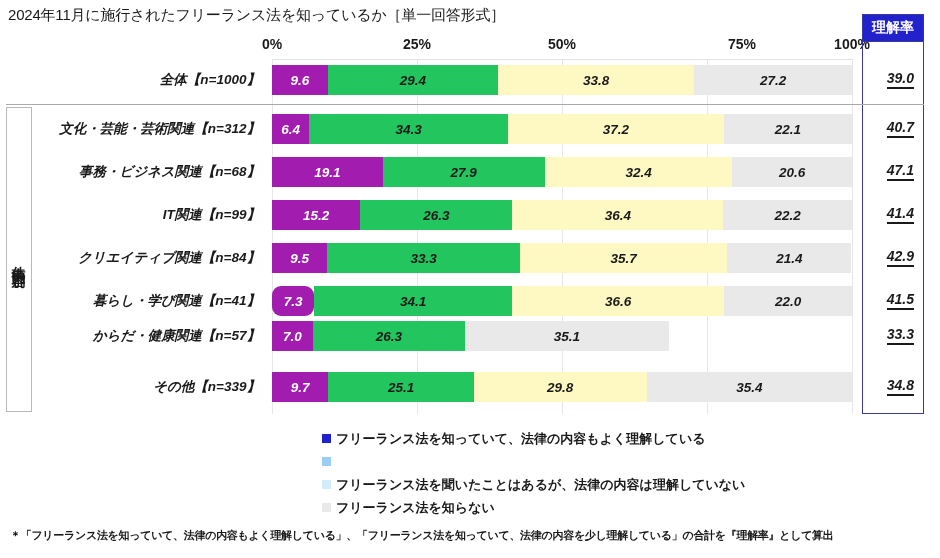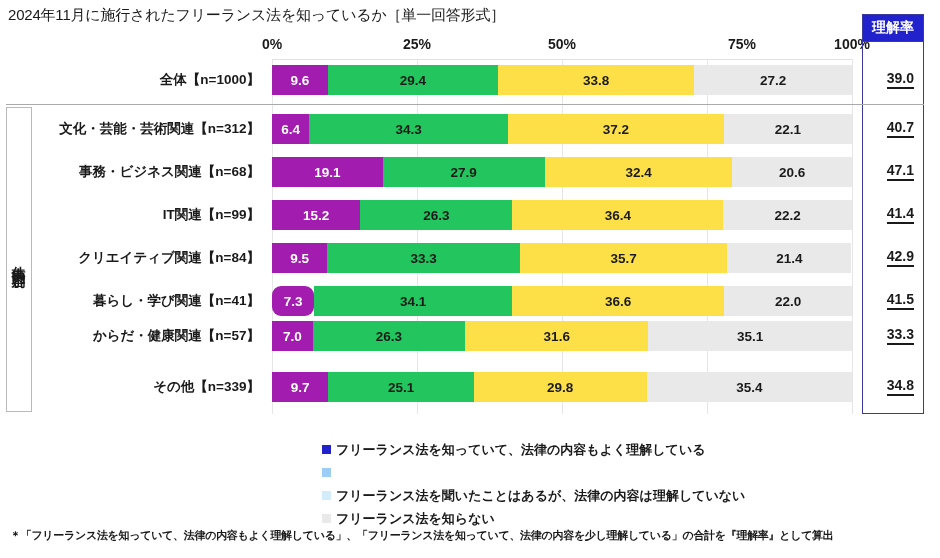--- a/index.html
+++ b/index.html
@@ -95,20 +95,21 @@
     letter-spacing: 2px;
     line-height: 1;
   }
 
   
   .row {
     position: absolute;
     left: 0;
     width: 940px;
     height: 36px;
+    font-style: italic;
   }
   .row-label {
     position: absolute;
     right: 0;
     width: 232px;
     top: 0;
     height: 36px;
     line-height: 36px;
     text-align: right;
     font-size: 13.5px;
@@ -132,21 +133,21 @@
     align-items: center;
     justify-content: center;
     font-size: 13.5px;
     font-weight: bold;
     box-sizing: border-box;
     overflow: hidden;
     white-space: nowrap;
   }
   .seg.s1 { background: #a21caf; color: #ffffff; }
   .seg.s2 { background: #22c55e; color: #1a1a1a; }
-  .seg.s3 { background: #fde047; color: #1a1a1a; }
+  .seg.s3 { background: #fef9c3; color: #1a1a1a; }
   .seg.s4 { background: #e9e9e9; color: #1a1a1a; }
 
   .rate-cell {
     position: absolute;
     left: 862px;
     top: 0;
     width: 52px;
     height: 36px;
     display: flex;
     align-items: center;
@@ -186,21 +187,21 @@
     top: 59px;
     width: 1px;
     height: 355px;
     background: #e6e6e6;
   }
 
   
   #legend {
     position: absolute;
     left: 322px;
-    top: 438px;
+    top: 427px;
     width: 520px;
   }
   .legend-item {
     display: flex;
     align-items: center;
     height: 23px;
     font-size: 13px;
     font-weight: bold;
     white-space: nowrap;
   }
@@ -324,21 +325,20 @@
       </div>
       <div class="rate-cell">
         <span>41.5</span>
       </div>
     </div>
     <div class="row" style="top: 318px;">
       <div class="row-label">からだ・健康関連【n=57】</div>
       <div class="bar">
         <div class="seg s1" style="width: 7%;">7.0</div>
         <div class="seg s2" style="width: 26.3%;">26.3</div>
-        <div class="seg s3" style="width: 31.6%;">31.6</div>
         <div class="seg s4" style="width: 35.1%;">35.1</div>
       </div>
       <div class="rate-cell">
         <span>33.3</span>
       </div>
     </div>
     <div class="row" style="top: 369px;">
       <div class="row-label">その他【n=339】</div>
       <div class="bar">
         <div class="seg s1" style="width: 9.7%;">9.7</div>

